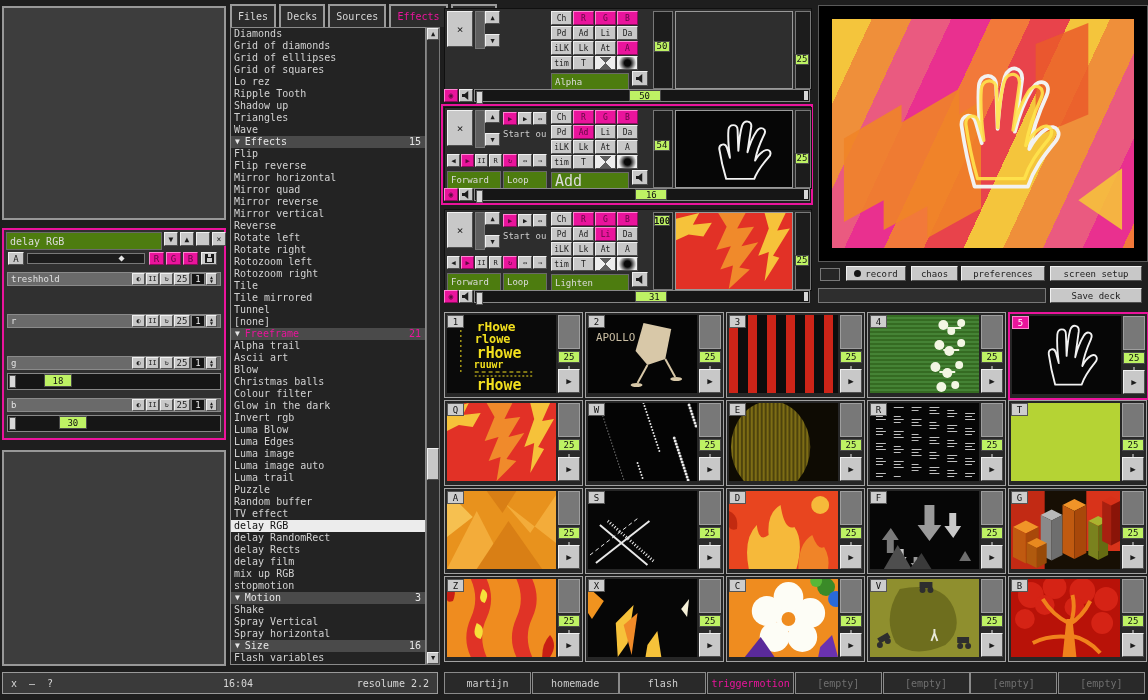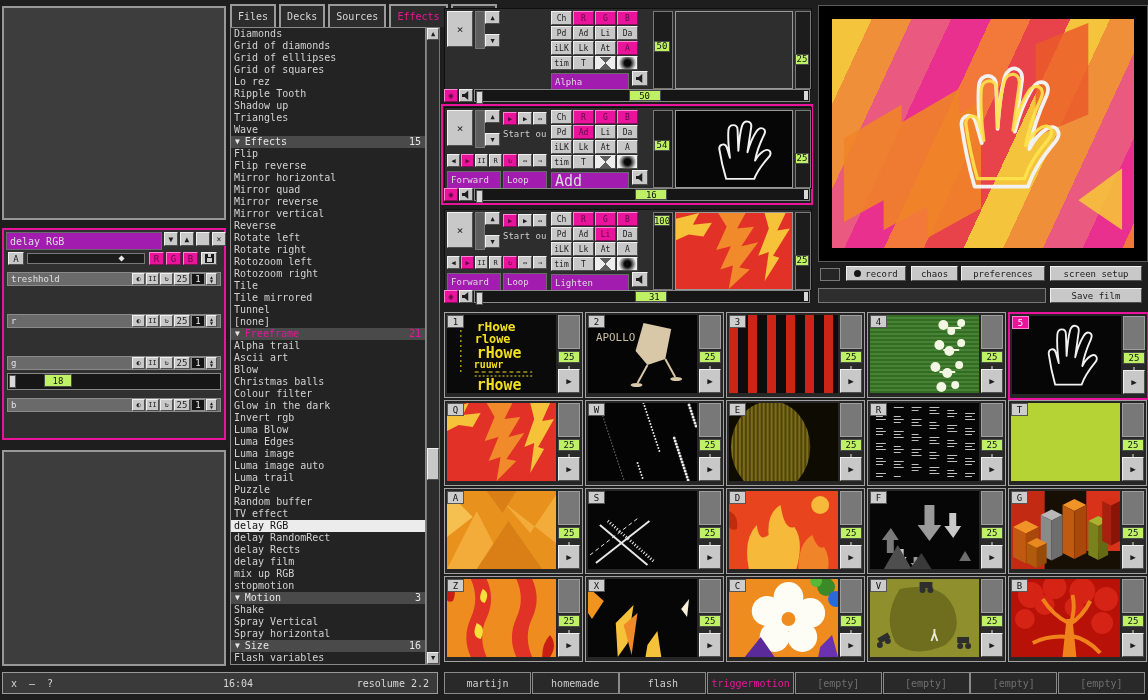--- a/index.html
+++ b/index.html
@@ -6,21 +6,21 @@
   body{width:1148px;height:700px;background:#1e1e1e;position:relative;overflow:hidden;
        font-family:"DejaVu Sans Mono","DejaVu Sans",monospace;font-size:10px;color:#d8d8d8}
   .abs{position:absolute;box-sizing:border-box}
   .panel{background:#3d3d3d;border:2px solid #989898}
   .well{background:#1c1c1c;border:1px solid #787878}
   .btn{background:#c8c8c8;border:1px solid;border-color:#f0f0f0 #4f4f4f #4f4f4f #f0f0f0;color:#1c1c1c;
        display:flex;align-items:center;justify-content:center;font-size:9px;box-sizing:border-box;cursor:default;overflow:hidden}
   .btn.pink{background:#ea149c;color:#5e0a40;border-color:#ff85d2 #8d0b5e #8d0b5e #ff85d2}
   .valbox{background:#bef264;border:1px solid #4a4a4a;color:#121212;font-size:9px;display:flex;align-items:center;justify-content:center;box-sizing:border-box}
   .darkbox{background:#141414;border:1px solid #8a8a8a;color:#efefef}
-  .grayBar{background:#a21caf;border:1px solid #6a6a6a;color:#dcdcdc;display:flex;align-items:center;padding:8px 3px;box-sizing:border-box}
+  .grayBar{background:#4d7c0f;border:1px solid #6a6a6a;color:#dcdcdc;display:flex;align-items:center;padding:8px 3px;box-sizing:border-box}
   
   .tab{height:21px;padding:0 6px;background:#2c2c2c;border:2px solid #9a9a9a;border-bottom:none;color:#d6d6d6;
        display:flex;align-items:center;margin-right:3px;font-size:10px}
   .tab.active{color:#ea149c}
   #blist{background:#232323;border:1px solid #8a8a8a;overflow:hidden}
   .bitem{height:12px;line-height:12px;padding:0 3px;color:#d2d2d2;white-space:nowrap}
   .bitem.sel{background:#ececec;color:#101010}
   .bheader{height:12px;line-height:12px;background:#4a4a4a;display:flex;padding:0 4px;color:#e6e6e6}
   .bheader .harrow{font-size:8px;margin-right:5px}
   .bheader .hcount{margin-left:auto}
@@ -154,20 +154,24 @@
           <span>b</span>
           <div class="fxbtns">
             <div class="btn" style="width: 13px; height: 12px; font-size: 7px;">◐</div>
             <div class="btn" style="width: 13px; height: 12px; font-size: 7px;">II</div>
             <div class="btn" style="width: 13px; height: 12px; font-size: 7px;">↻</div>
             <div class="btn" style="width: 16px; height: 12px;">25</div>
             <div class="btn darkbox" style="width: 14px; height: 12px; background: rgb(20, 20, 20); color: rgb(239, 239, 239);">1</div>
             <div class="btn spin" style="width: 11px; height: 12px;">▲<br>▼</div>
           </div>
         </div>
+        <div class="fxslider">
+          <div class="fxhandle"></div>
+          <div class="valbox fxval" style="left: calc(24%);">30</div>
+        </div>
       </div>
     </div>
 </div>
 
 <div class="abs" id="tabbar" style="left:230px;top:4px;display:flex;align-items:flex-end;height:23px">
     <div class="tab">Files</div>
     <div class="tab">Decks</div>
     <div class="tab">Sources</div>
     <div class="tab active">Effects</div>
     <div class="tab">Audio</div>
@@ -389,21 +393,21 @@
       <div class="btn" style="position: absolute; left: 150px; top: 32px; width: 21px; height: 14px; font-size: 8px;">At</div>
       <div class="btn" style="position: absolute; left: 172px; top: 32px; width: 21px; height: 14px; font-size: 8px;">A</div>
       <div class="btn" style="position: absolute; left: 106px; top: 47px; width: 21px; height: 14px; font-size: 8px;">tim</div>
       <div class="btn" style="position: absolute; left: 128px; top: 47px; width: 21px; height: 14px; font-size: 8px;">T</div>
       <div class="btn g-checker" style="position: absolute; left: 150px; top: 47px; width: 21px; height: 14px; font-size: 8px;"></div>
       <div class="btn g-radial" style="position: absolute; left: 172px; top: 47px; width: 21px; height: 14px; font-size: 8px;"></div>
       <div class="grayBar" style="position: absolute; left: 106px; top: 64px; width: 78px; height: 13px; font-size: 9px;">Lighten</div>
       <div class="btn" style="position: absolute; left: 187px; top: 62px; width: 16px; height: 15px;">
         <div class="spkshape"></div>
       </div>
-      <div class="well" style="position: absolute; left: 208px; top: 2px; width: 18px; height: 76px;">
+      <div class="well" style="position: absolute; left: 208px; top: 2px; width: 18px; height: 76px; font-weight: bold;">
         <div class="valbox" style="position: absolute; left: 0px; width: 16px; height: 11px; top: 3%;">100</div>
       </div>
       <div class="prev" style="position: absolute; left: 230px; top: 2px; width: 116px; height: 76px;"><svg viewBox="0 0 110 78" preserveAspectRatio="none" style="width:100%;height:100%">
           <rect width="110" height="78" fill="#e23126"></rect>
           <polygon points="0,6 22,0 16,12 34,10 26,24 12,22 0,28" fill="#f6c23a"></polygon>
           <polygon points="40,0 66,0 58,16 74,14 62,34 78,30 60,56 70,58 50,78 54,54 42,58 52,34 38,38 48,14" fill="#f08a2b"></polygon>
           <polygon points="84,0 104,0 96,18 108,16 92,44 98,46 84,70 88,40 78,44 88,16" fill="#f6c23a"></polygon>
         </svg></div>
       <div class="well" style="position: absolute; left: 350px; top: 2px; width: 14px; height: 76px;">
         <div class="valbox" style="position: absolute; left: -1px; width: 14px; height: 11px; top: 55%;">25</div>
@@ -449,21 +453,21 @@
     <span>chaos</span>
   </div>
 <div class="abs btn" style="left:961px;top:266px;width:84px;height:15px">
     <span>preferences</span>
   </div>
 <div class="abs btn" style="left:1050px;top:266px;width:92px;height:15px">
     <span>screen setup</span>
   </div>
 <div class="abs well" style="left:818px;top:288px;width:228px;height:15px;background:#2e2e2e"></div>
 <div class="abs btn" style="left:1050px;top:288px;width:92px;height:15px">
-    <span>Save film</span>
+    <span>Save deck</span>
   </div>
 
 <div id="clipgrid">
     <div class="clip" style="left: 444px; top: 312px;">
       <div class="thumb th-yellowtext">
         <svg xmlns="http://www.w3.org/2000/svg" viewBox="0 0 110 78" preserveAspectRatio="none">
           <rect width="110" height="78" fill="#0a0a0a"></rect>
           <g fill="#f2df1e" font-family="monospace" font-weight="bold">
             <text x="30" y="16" font-size="13">rHowe</text>
             <text x="28" y="28" font-size="12">rlowe</text>

